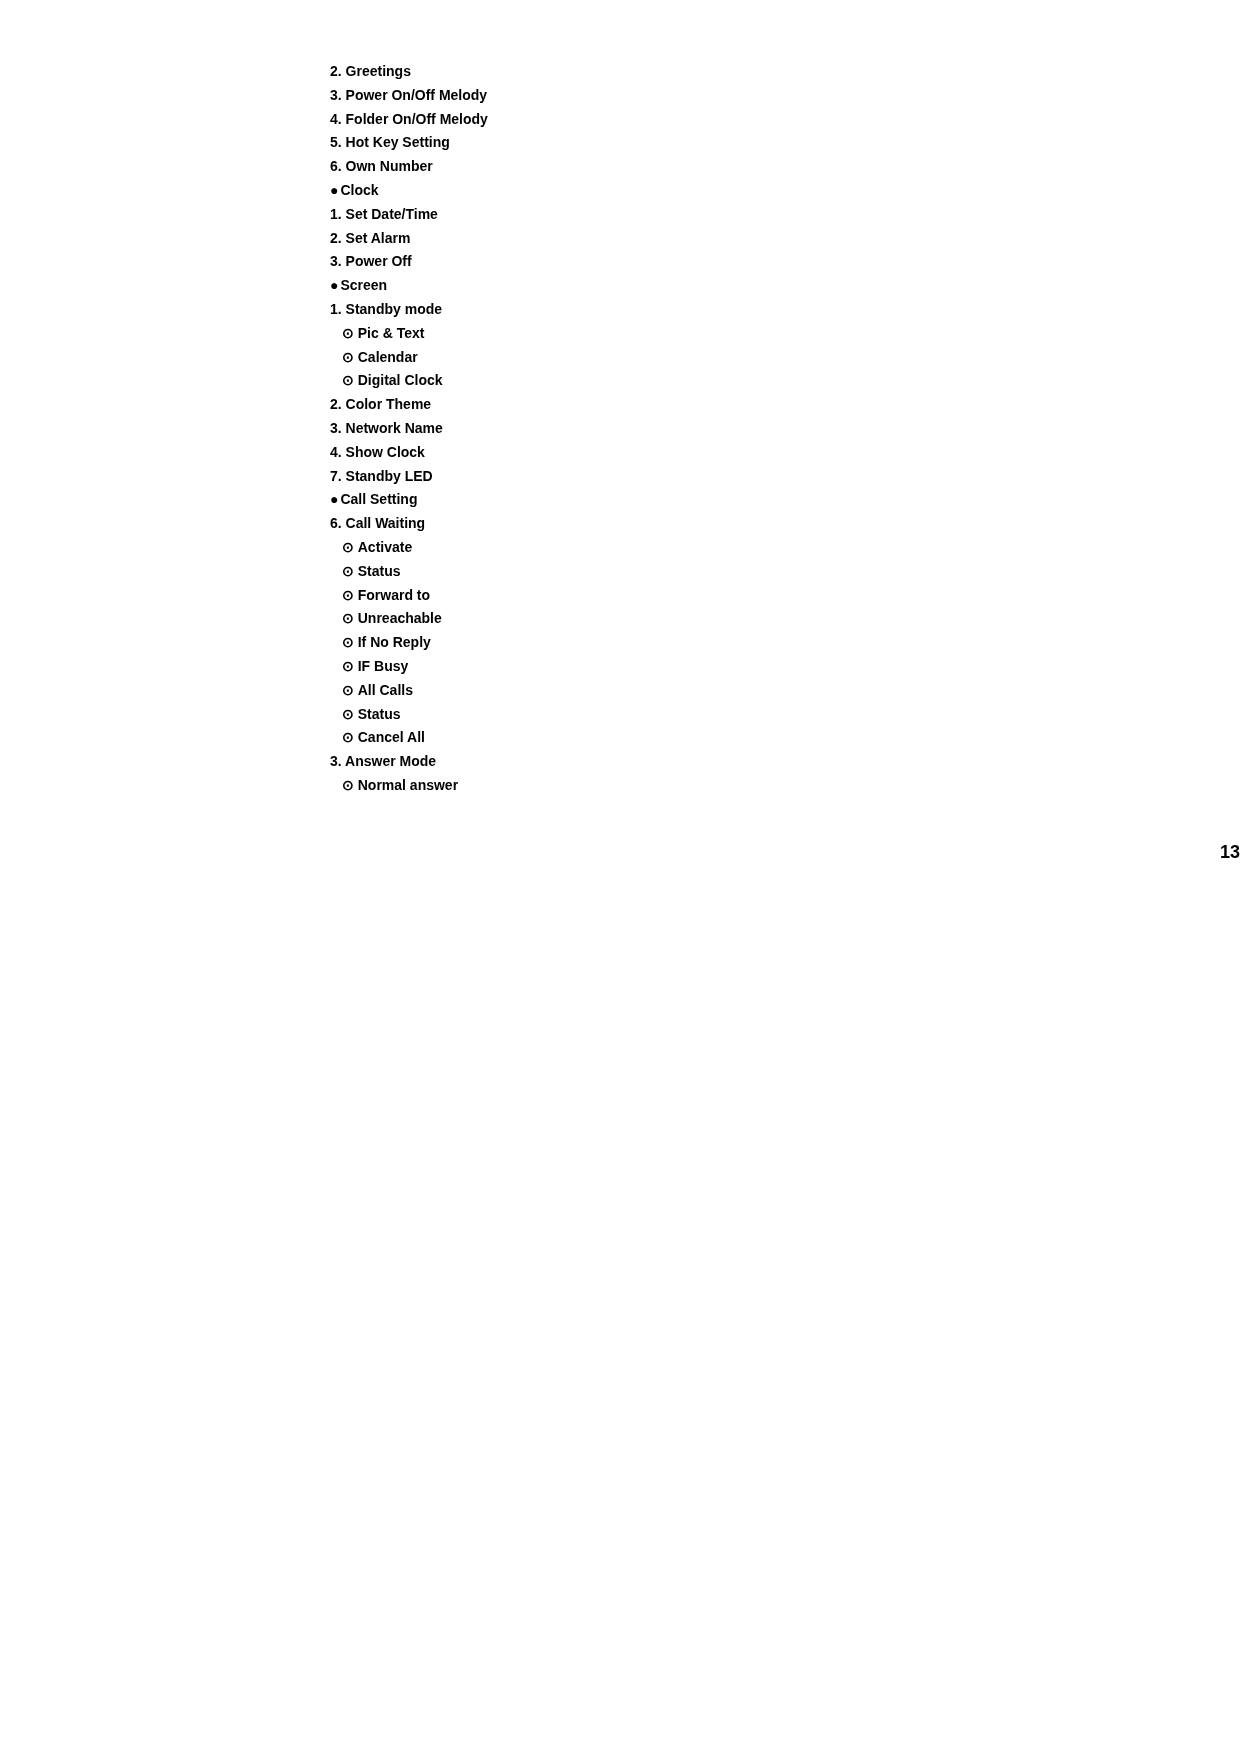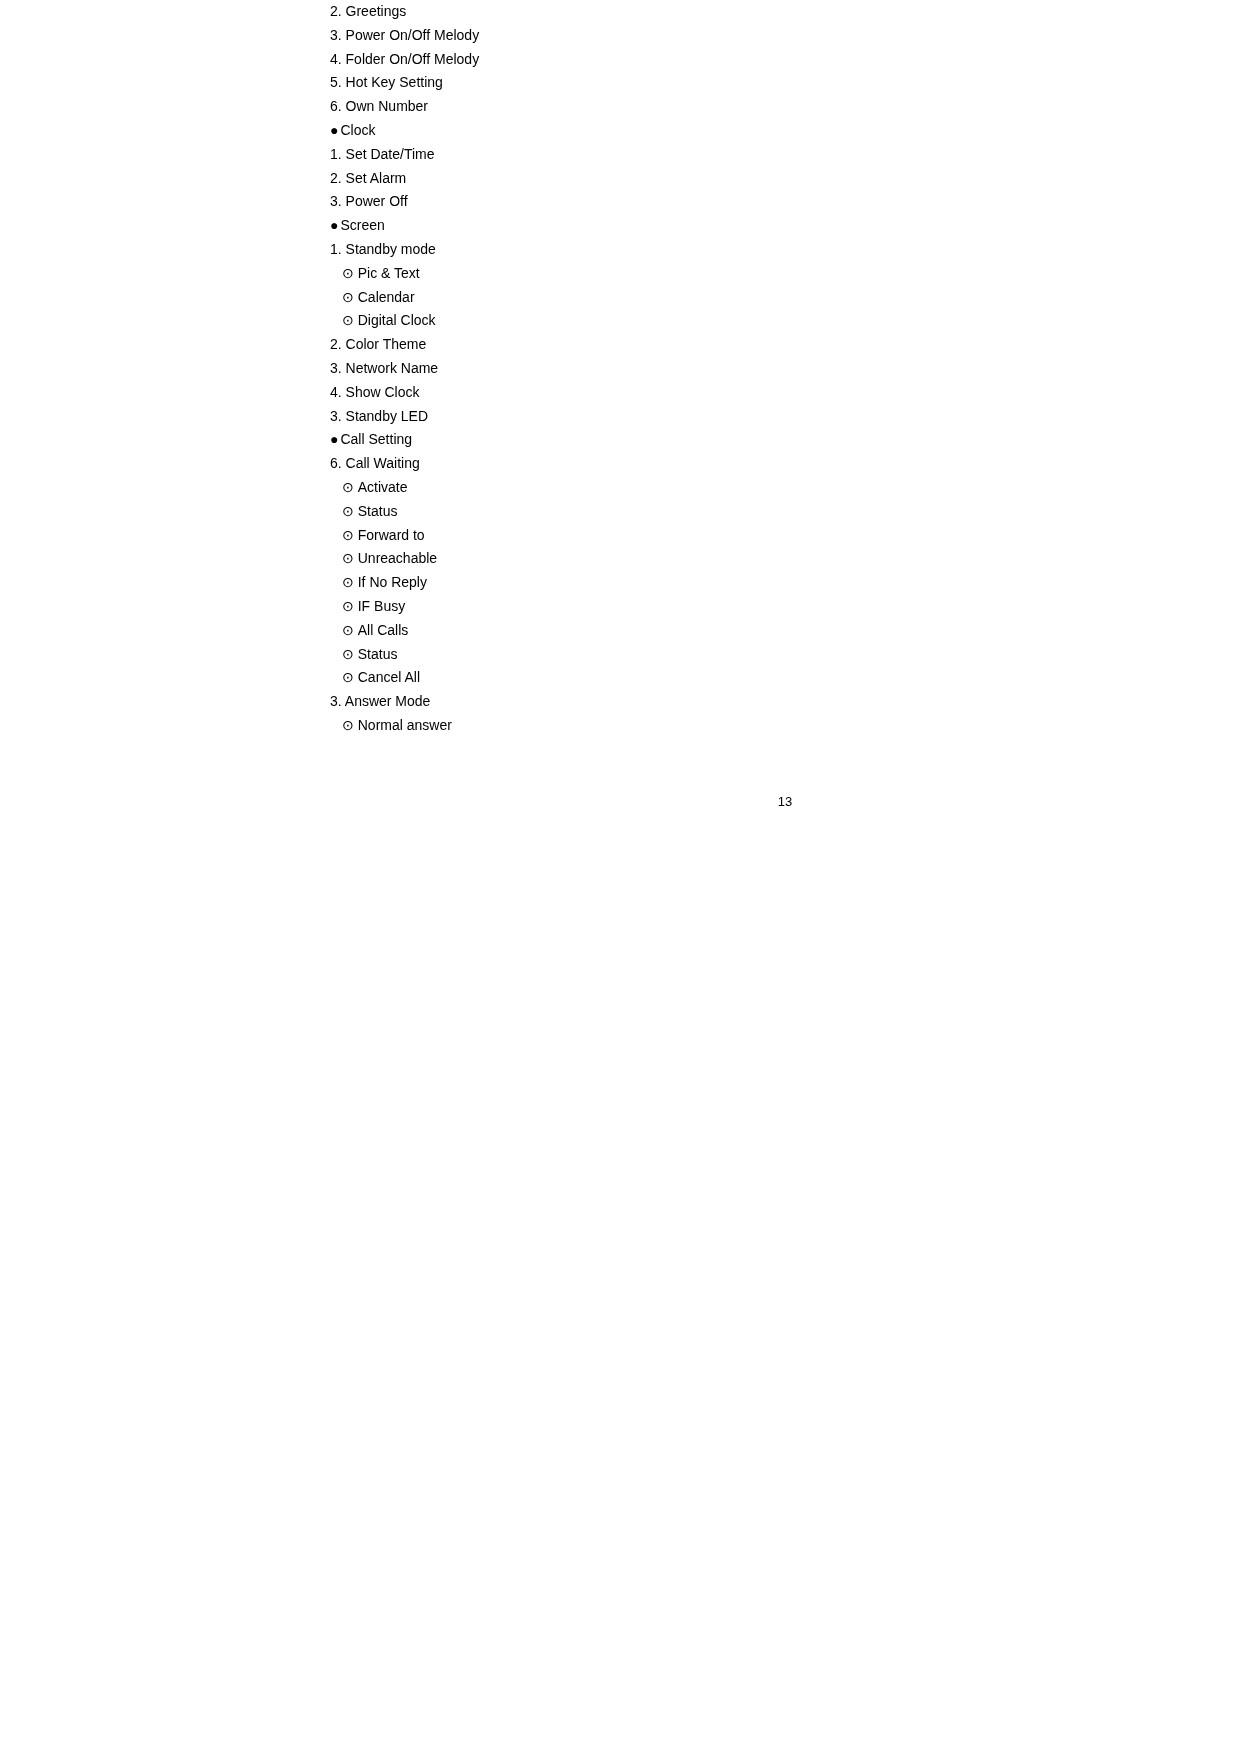--- a/index.html
+++ b/index.html
@@ -9,41 +9,43 @@
     }
     body {
       background: #ffffff;
       width: 1240px;
       min-height: 1755px;
       font-family: Arial, sans-serif;
       font-size: 14px;
       color: #000000;
     }
     .page-content {
+      padding-top: 60px;
       padding-left: 330px;
+      font-weight: bold;
     }
     .menu-list {
       list-style: none;
       line-height: 1.7;
     }
     .menu-list li {
       white-space: nowrap;
     }
     .menu-item-bullet::before {
       content: '●';
       margin-right: 2px;
     }
     .menu-item-circle::before {
       content: '⊙';
       margin-right: 4px;
     }
     .page-number {
-      text-align: center;
-      margin-top: 56px;
-      font-size: 13px;
+      text-align: right;
+      margin-top: 44px;
+      font-size: 18px;
     }
   </style>
 </head>
 <body>
 
 <div class="page-content">
   <ul class="menu-list" id="menu-list">
   <li><span>2. Greetings</span></li>
       <li><span>3. Power On/Off Melody</span></li>
       <li><span>4. Folder On/Off Melody</span></li>
@@ -54,21 +56,21 @@
       <li><span>2. Set Alarm</span></li>
       <li><span>3. Power Off</span></li>
       <li><span class="menu-item-bullet"></span><span>Screen</span></li>
       <li><span>1. Standby mode</span></li>
       <li><span style="display: inline-block; width: 12px;"></span><span class="menu-item-circle"></span><span>Pic &amp; Text</span></li>
       <li><span style="display: inline-block; width: 12px;"></span><span class="menu-item-circle"></span><span>Calendar</span></li>
       <li><span style="display: inline-block; width: 12px;"></span><span class="menu-item-circle"></span><span>Digital Clock</span></li>
       <li><span>2. Color Theme</span></li>
       <li><span>3. Network Name</span></li>
       <li><span>4. Show Clock</span></li>
-      <li><span>3. Standby LED</span></li>
+      <li><span>7. Standby LED</span></li>
       <li><span class="menu-item-bullet"></span><span>Call Setting</span></li>
       <li><span>6. Call Waiting</span></li>
       <li><span style="display: inline-block; width: 12px;"></span><span class="menu-item-circle"></span><span>Activate</span></li>
       <li><span style="display: inline-block; width: 12px;"></span><span class="menu-item-circle"></span><span>Status</span></li>
       <li><span style="display: inline-block; width: 12px;"></span><span class="menu-item-circle"></span><span>Forward to</span></li>
       <li><span style="display: inline-block; width: 12px;"></span><span class="menu-item-circle"></span><span>Unreachable</span></li>
       <li><span style="display: inline-block; width: 12px;"></span><span class="menu-item-circle"></span><span>If No Reply</span></li>
       <li><span style="display: inline-block; width: 12px;"></span><span class="menu-item-circle"></span><span>IF Busy</span></li>
       <li><span style="display: inline-block; width: 12px;"></span><span class="menu-item-circle"></span><span>All Calls</span></li>
       <li><span style="display: inline-block; width: 12px;"></span><span class="menu-item-circle"></span><span>Status</span></li>

